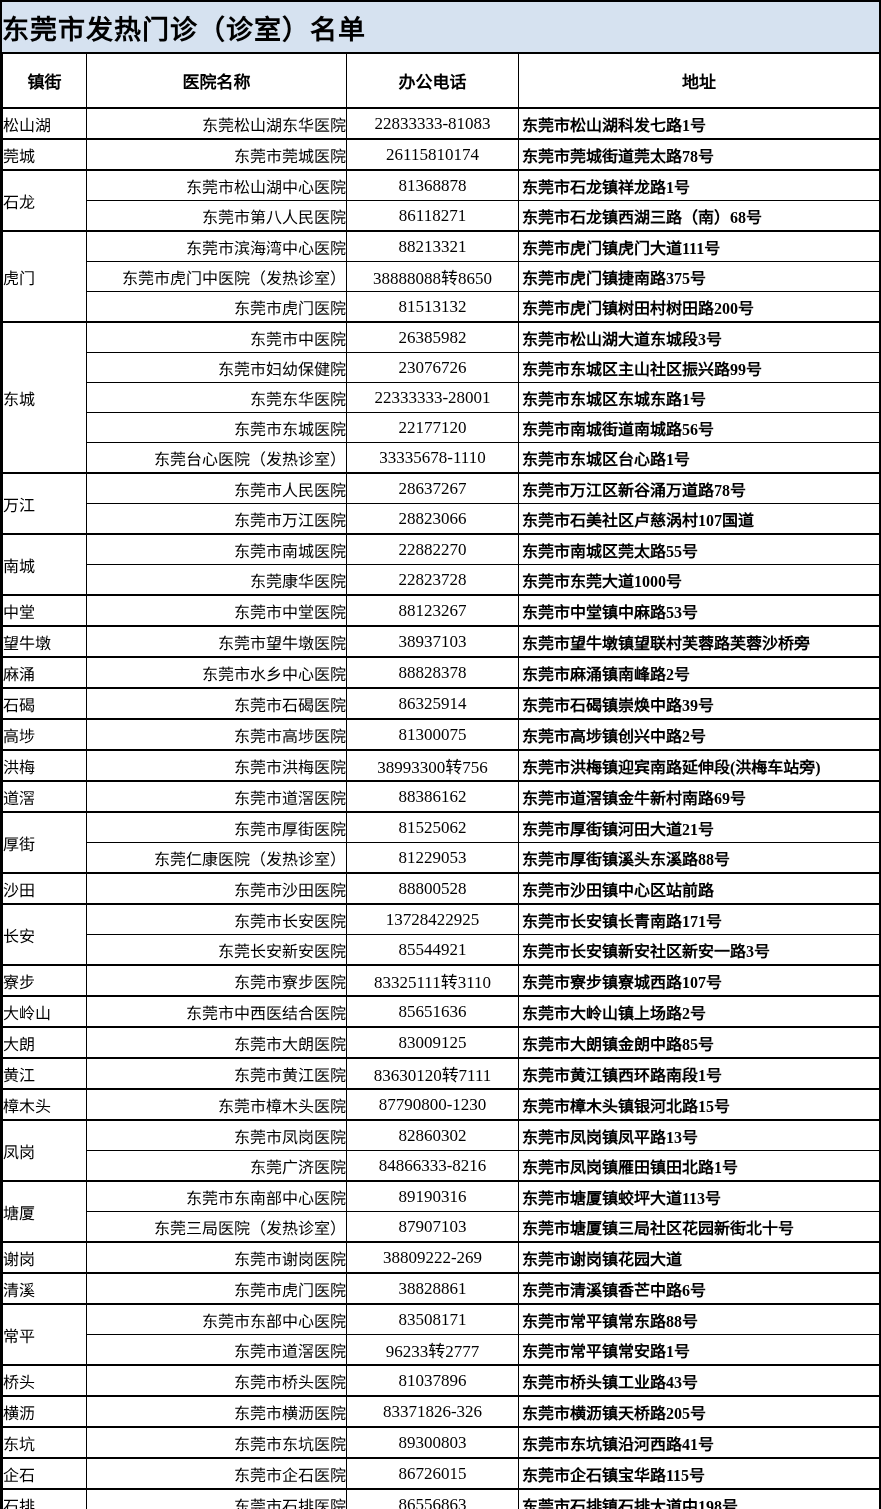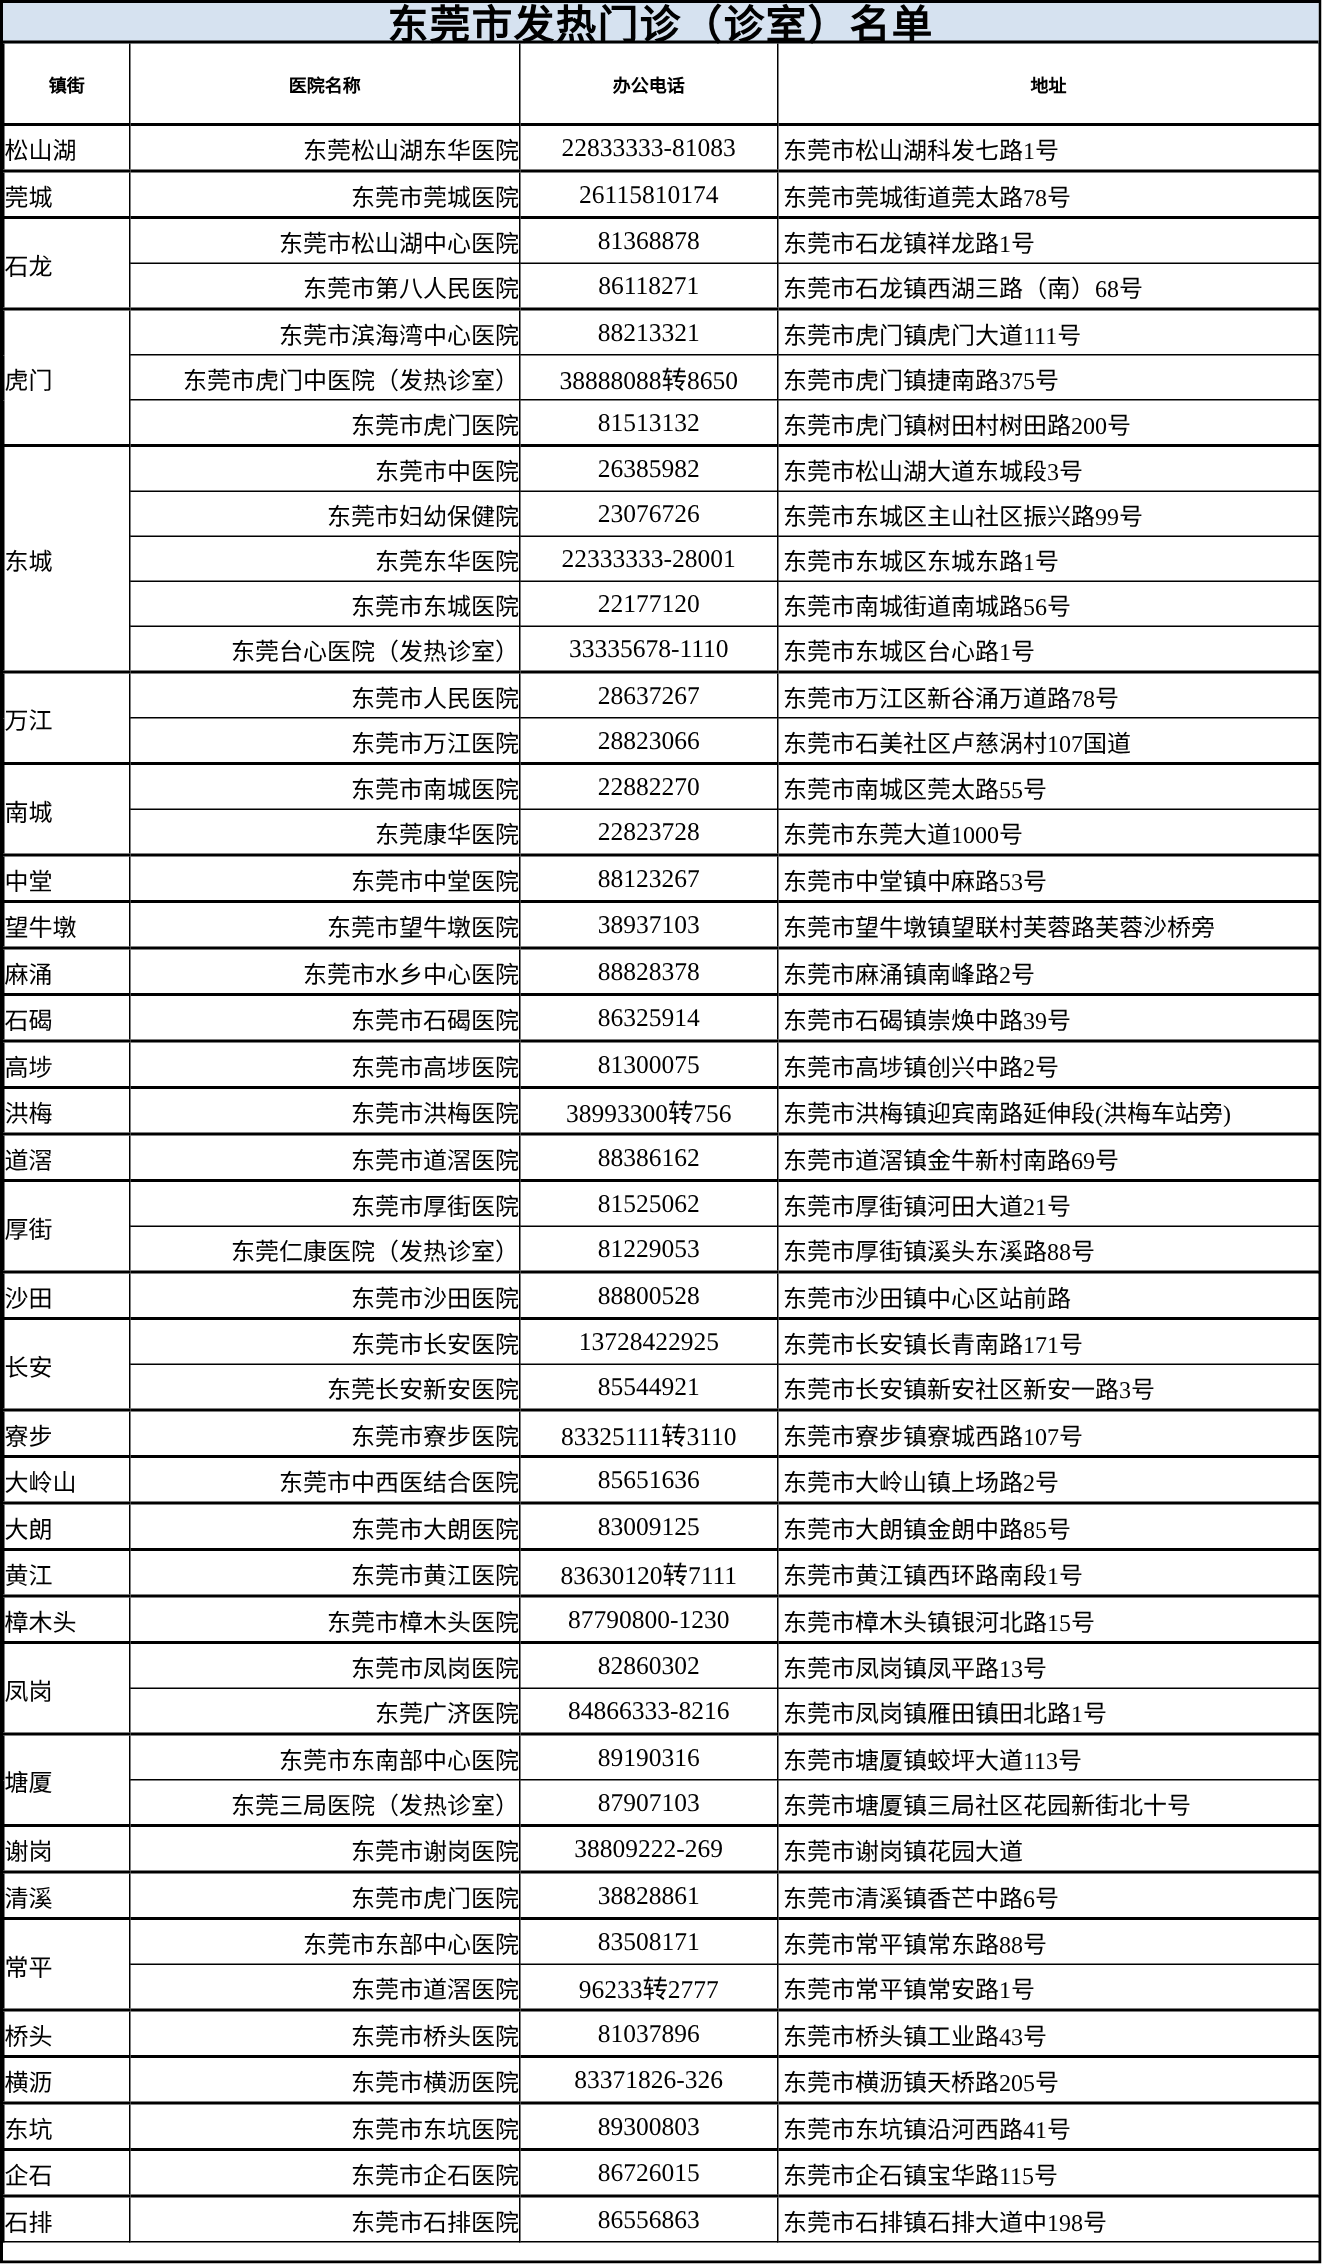--- a/index.html
+++ b/index.html
@@ -7,23 +7,23 @@
 
   .sheet {
     width: 881px; height: 1509px;
     box-sizing: border-box;
     border: 2px solid #000;
     background: #fff;
   }
 
   .title-bar {
     box-sizing: border-box;
-    height: 27px;
+    height: 52px;
     border-bottom: 2px solid #000;
-    display: flex; align-items: center; justify-content: center;
+    display: flex; align-items: center; justify-content: flex-start;
     font-family: "Liberation Sans", "DejaVu Sans", sans-serif;
     font-weight: bold; font-size: 27px; letter-spacing: 1px;
   }
 
   table {
     border-collapse: collapse;
     table-layout: fixed;
     width: 877px;
   }
   col.c-town { width: 84px; }
@@ -36,33 +36,33 @@
     padding: 0;
     white-space: nowrap;
     overflow: hidden;
     background: #fff;
   }
   thead th {
     height: 53px;
     border-top: 0;
     font-family: "Liberation Sans", "DejaVu Sans", sans-serif;
     font-weight: 600;
-    font-size: 12px;
+    font-size: 17px;
     text-align: center;
     vertical-align: middle;
   }
   tbody td {
     height: 29px;
     font-size: 16px;
     vertical-align: middle;
   }
   td.town     { text-align: left; }
   td.hospital { text-align: right; }
   td.phone    { text-align: center; font-size: 17px; }
-  td.address  { text-align: left; padding-left: 3px; }
+  td.address  { text-align: left; padding-left: 3px; font-weight: bold; }
 
   tr.group-start td, tr.group-start th { border-top: 2px solid #000; }
 </style>
 </head>
 <body>
 
 <div class="sheet">
   <div class="title-bar" style="background: rgb(214, 226, 240);">
     <span>东莞市发热门诊（诊室）名单</span>
   </div>

